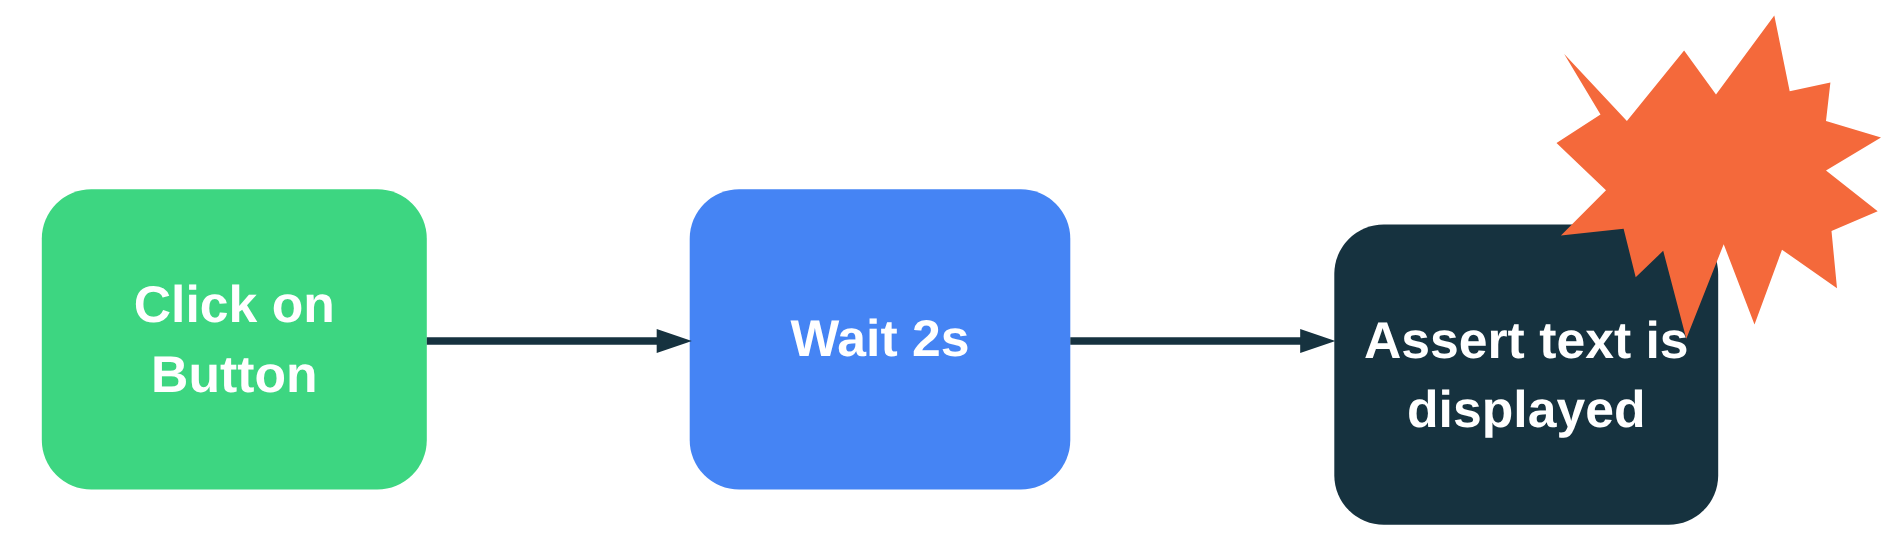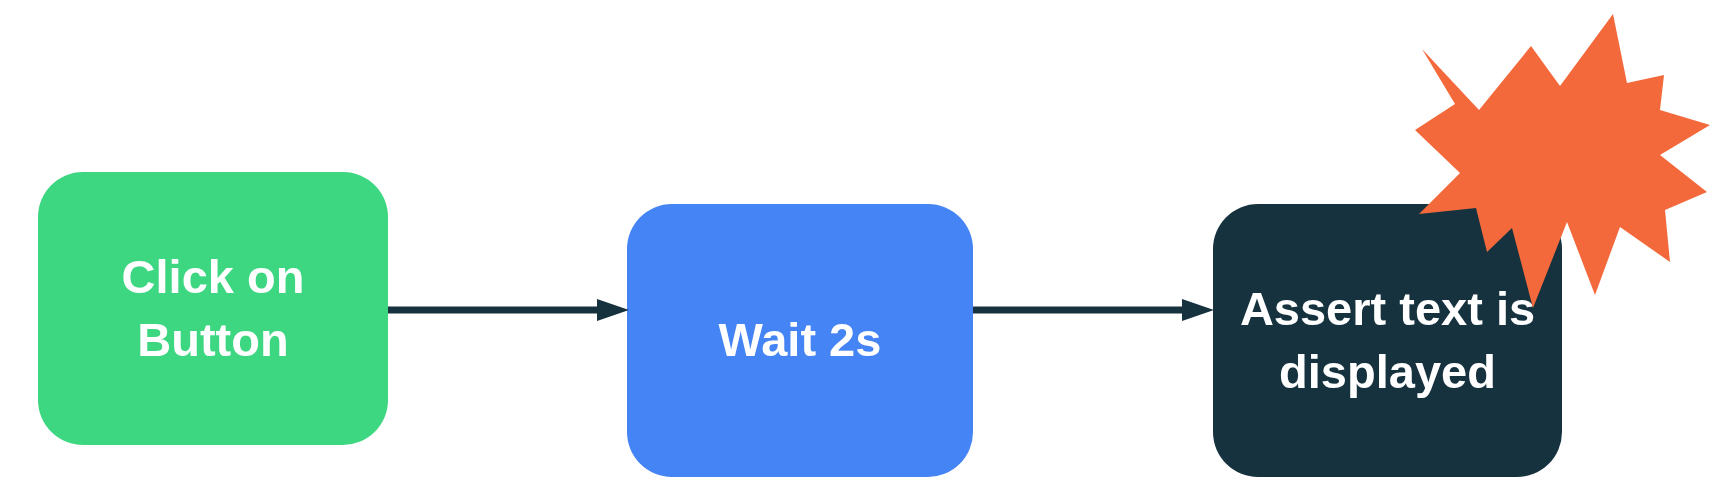--- a/index.html
+++ b/index.html
@@ -28,21 +28,21 @@
     font-size: 47px;
     font-weight: 700;
     line-height: 1.32;
     z-index: 1;
   }
   .node-label {
     display: block;
     width: 100%;
   }
   .node-click   { left: 38px;   width: 350px; padding: 0 44px; box-sizing: content-box; width: 262px; }
-  .node-wait    { left: 627px;  width: 346px; margin-top: 32px; }
+  .node-wait    { left: 627px;  width: 346px; }
   .node-assert  { left: 1213px; width: 349px; }
   .node-assert .node-label { padding: 0 18px; }
   .overlay {
     position: absolute;
     left: 0;
     top: 0;
     width: 1730px;
     height: 486px;
     z-index: 5;
     pointer-events: none;

